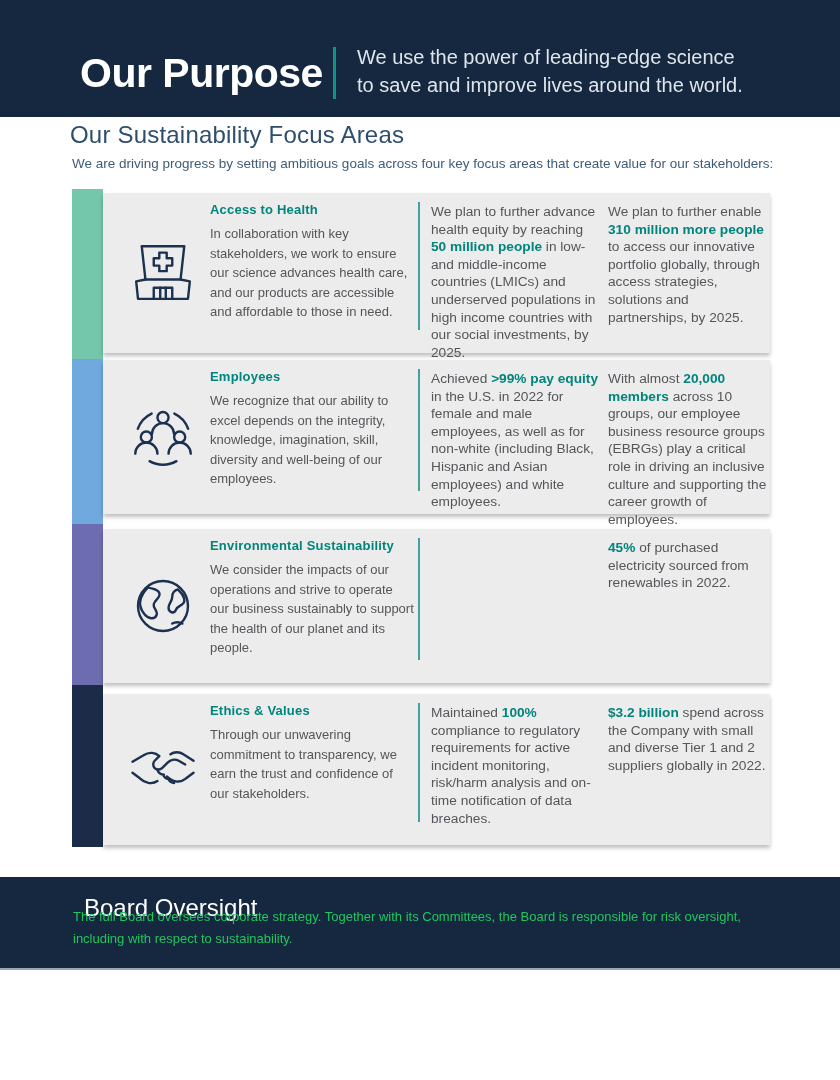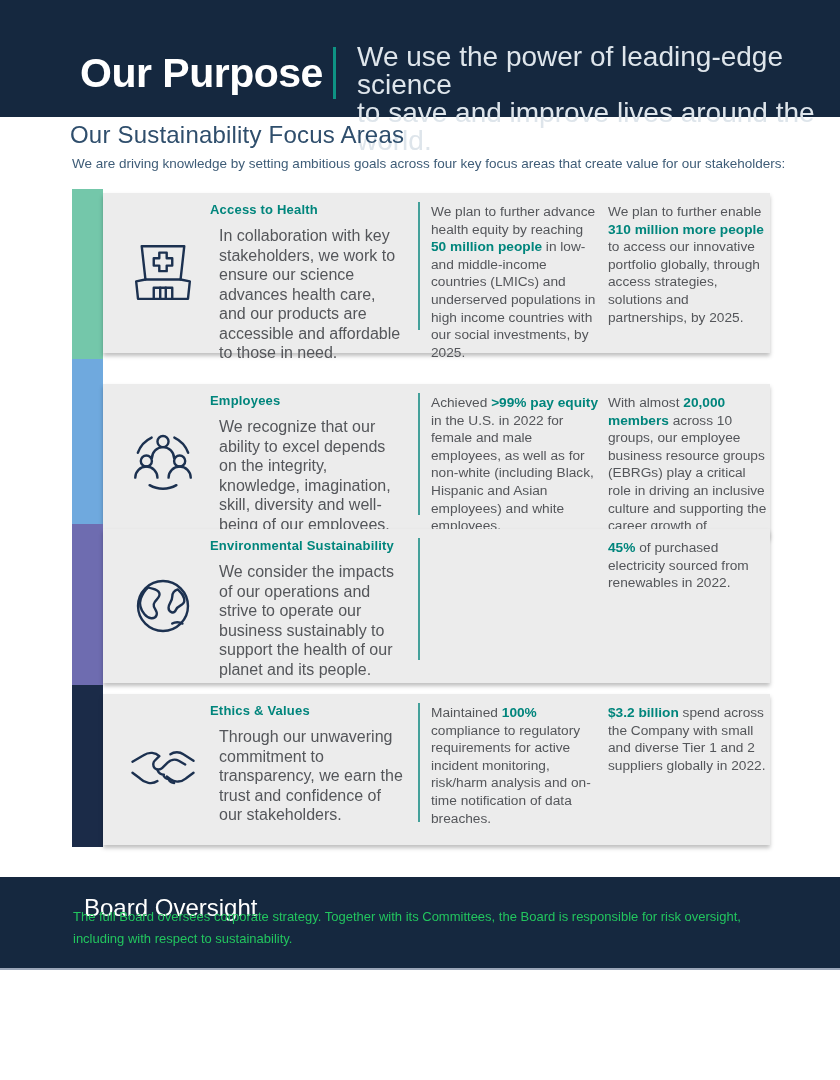--- a/index.html
+++ b/index.html
@@ -4,40 +4,40 @@
 <style>
   html,body{margin:0;padding:0;background:#fff;}
   .page{position:relative;width:840px;height:1080px;background:#ffffff;overflow:hidden;
         font-family:"Liberation Sans",sans-serif;}
 
   
   .masthead{position:absolute;left:0;top:0;width:840px;height:117px;background:var(--navy);}
   .masthead h1{position:absolute;left:72px;top:42px;margin:8px;font-size:41px;font-weight:700;
                color:#ffffff;letter-spacing:-0.5px;}
   .vrule{position:absolute;left:333px;top:47px;width:3px;height:52px;background:var(--divider-teal);}
-  .tagline{position:absolute;left:357px;top:43px;font-size:28px;line-height:28px;
+  .tagline{position:absolute;left:357px;top:43px;font-size:20px;line-height:28px;
            color:#dee5eb;font-weight:400;}
 
   
   .intro h2{position:absolute;left:70px;top:121px;margin:0;font-size:24px;font-weight:400;
             color:var(--heading-blue);letter-spacing:0.2px;}
   .intro p{position:absolute;left:72px;top:156px;margin:0;font-size:13.5px;color:#3e5c77;}
 
   
   .rail-seg{position:absolute;left:72px;width:31px;}
   .card{position:absolute;left:103px;width:667px;background:var(--card-bg);
         box-shadow:0 3px 4px rgba(0,0,0,0.25);}
   .icon-box{position:absolute;left:16px;top:0;width:88px;height:100%;
             display:flex;align-items:center;justify-content:center;}
   .icon-box svg{width:74px;height:74px;}
   .icon-box svg *{stroke:var(--icon-stroke);fill:none;stroke-width:2.6;
                   stroke-linecap:round;stroke-linejoin:round;}
   .txt{position:absolute;left:107px;top:9px;width:205px;}
   .card h3{margin:0 0 7px;font-size:13px;font-weight:700;color:var(--teal);letter-spacing:0.2px;}
-  .card .desc{margin:9px;font-size:16px;line-height:19.5px;color:var(--body-text);}
+  .card .desc{margin:0;font-size:13px;line-height:19.5px;color:var(--body-text);}
   .vdiv{position:absolute;left:315px;top:9px;width:2px;background:#44a09a;}
   .fact{position:absolute;top:10px;font-size:13.7px;line-height:17.6px;color:var(--body-text);}
   .fact.mid{left:328px;width:170px;}
   .fact.right{left:505px;width:160px;}
   .fact b{color:var(--teal);font-weight:700;}
 
   
   .board{position:absolute;left:0;top:877px;width:840px;height:91px;background:var(--navy);
          box-shadow:0 2px 0 #9aa6b8;}
   .board h2{position:absolute;left:73px;top:6px;margin:11px;font-size:24px;font-weight:400;color:#ffffff;}
@@ -53,21 +53,21 @@
     <h1>Our Purpose</h1>
     <div class="vrule"></div>
     <div class="tagline">
       <div>We use the power of leading-edge science</div>
       <div>to save and improve lives around the world.</div>
     </div>
   </header>
 
   <section class="intro">
     <h2>Our Sustainability Focus Areas</h2>
-    <p>We are driving knowledge by setting ambitious goals across four key focus areas that create value for our stakeholders:</p>
+    <p>We are driving progress by setting ambitious goals across four key focus areas that create value for our stakeholders:</p>
   </section>
 
   <div id="rows">
       <div class="rail-seg" style="top: 189px; height: 170px; background: rgb(116, 199, 170);"></div>
       <div class="card" style="top: 193px; height: 160px;">
         <div class="icon-box">
           <svg viewBox="0 0 80 80">
             <path d="M17 11 H63 L59 47 H21 Z"></path>
             <path d="M36 18 h8 v6 h6 v8 h-6 v6 h-8 v-6 h-6 v-8 h6 z"></path>
             <path d="M21 47 L11 49 L13 68 H67 L69 49 L59 47"></path>
@@ -77,21 +77,21 @@
         </div>
         <div class="txt">
           <h3>Access to Health</h3>
           <p class="desc">In collaboration with key stakeholders, we work to ensure our science advances health care, and our products are accessible and affordable to those in need.</p>
         </div>
         <div class="vdiv" style="height: 128px;"></div>
         <div class="fact mid"><span>We plan to further advance health equity by reaching </span><b>50 million people</b><span> in low-and middle-income countries (LMICs) and underserved populations in high income countries with our social investments, by 2025.</span></div>
         <div class="fact right"><span>We plan to further enable </span><b>310 million more people</b><span> to access our innovative portfolio globally, through access strategies, solutions and partnerships, by 2025.</span></div>
       </div>
       <div class="rail-seg" style="top: 359px; height: 165px; background: rgb(111, 169, 222);"></div>
-      <div class="card" style="top: 384px; height: 154px;">
+      <div class="card" style="top: 360px; height: 154px;">
         <div class="icon-box">
           <svg viewBox="0 0 80 80">
             <circle cx="40" cy="19" r="6"></circle>
             <path d="M28 37 a12 12 0 0 1 24 0"></path>
             <circle cx="22" cy="40" r="6"></circle>
             <path d="M10 58 a12 12 0 0 1 24 0"></path>
             <circle cx="58" cy="40" r="6"></circle>
             <path d="M46 58 a12 12 0 0 1 24 0"></path>
             <path d="M12.8 31.1 A29 29 0 0 1 27.7 14.7"></path>
             <path d="M52.3 14.7 A29 29 0 0 1 67.2 31.1"></path>

